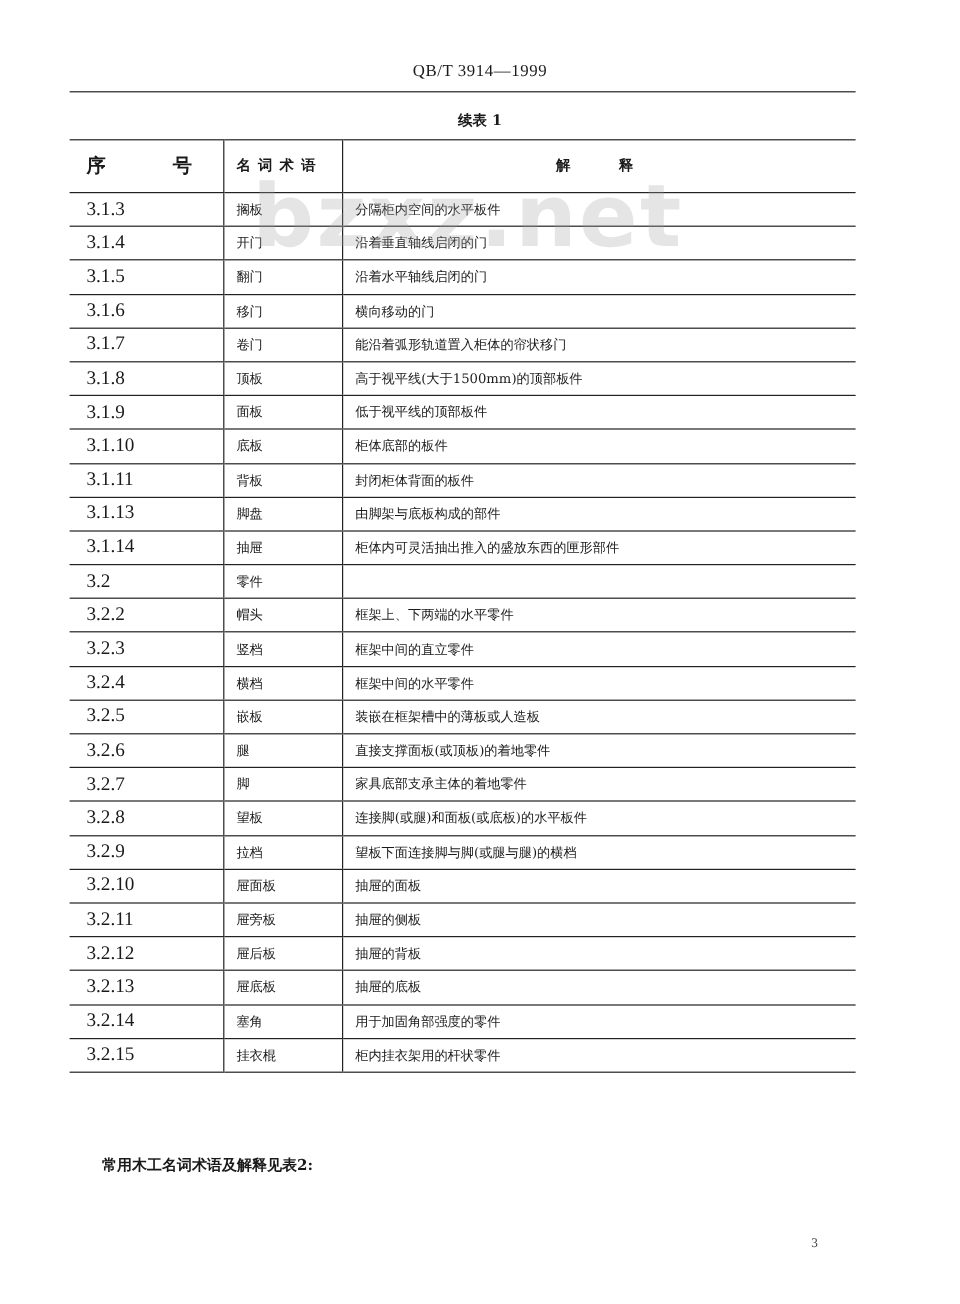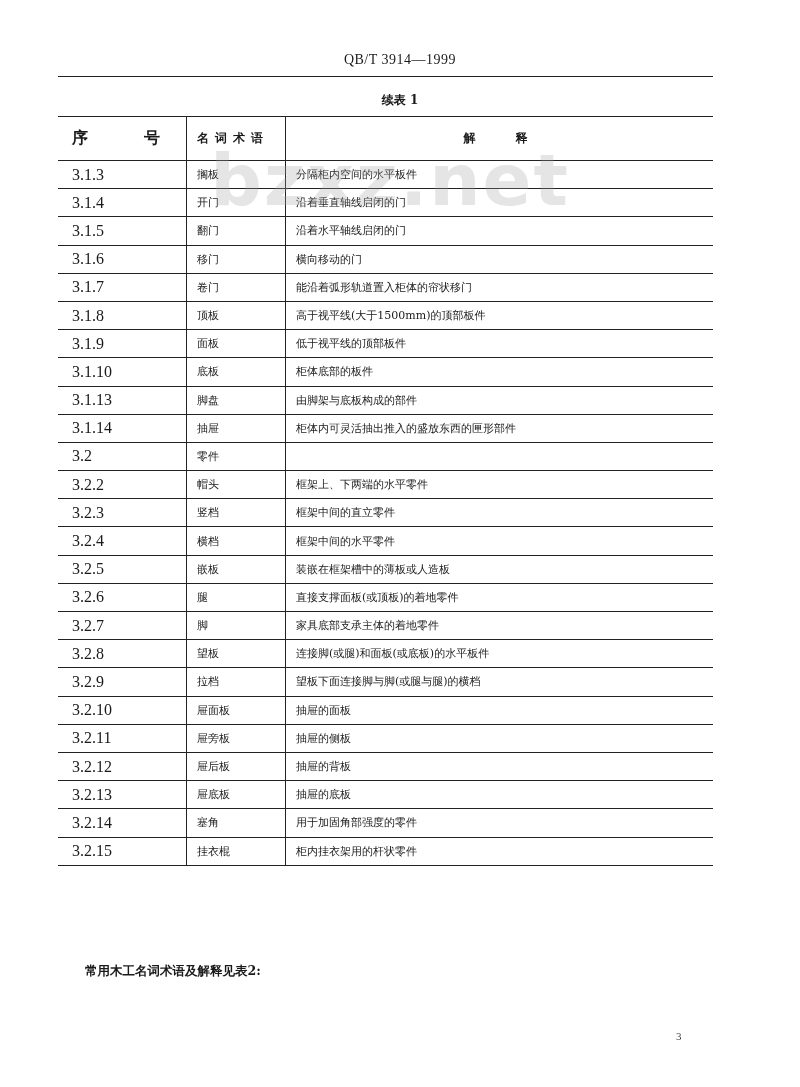--- a/index.html
+++ b/index.html
@@ -96,20 +96,25 @@
         <td class="c1">3.1.9</td>
         <td class="c2">面板</td>
         <td class="c3">低于视平线的顶部板件</td>
       </tr>
       <tr>
         <td class="c1">3.1.10</td>
         <td class="c2">底板</td>
         <td class="c3">柜体底部的板件</td>
       </tr>
       <tr>
+        <td class="c1">3.1.11</td>
+        <td class="c2">背板</td>
+        <td class="c3">封闭柜体背面的板件</td>
+      </tr>
+      <tr>
         <td class="c1">3.1.13</td>
         <td class="c2">脚盘</td>
         <td class="c3">由脚架与底板构成的部件</td>
       </tr>
       <tr>
         <td class="c1">3.1.14</td>
         <td class="c2">抽屉</td>
         <td class="c3">柜体内可灵活抽出推入的盛放东西的匣形部件</td>
       </tr>
       <tr>

